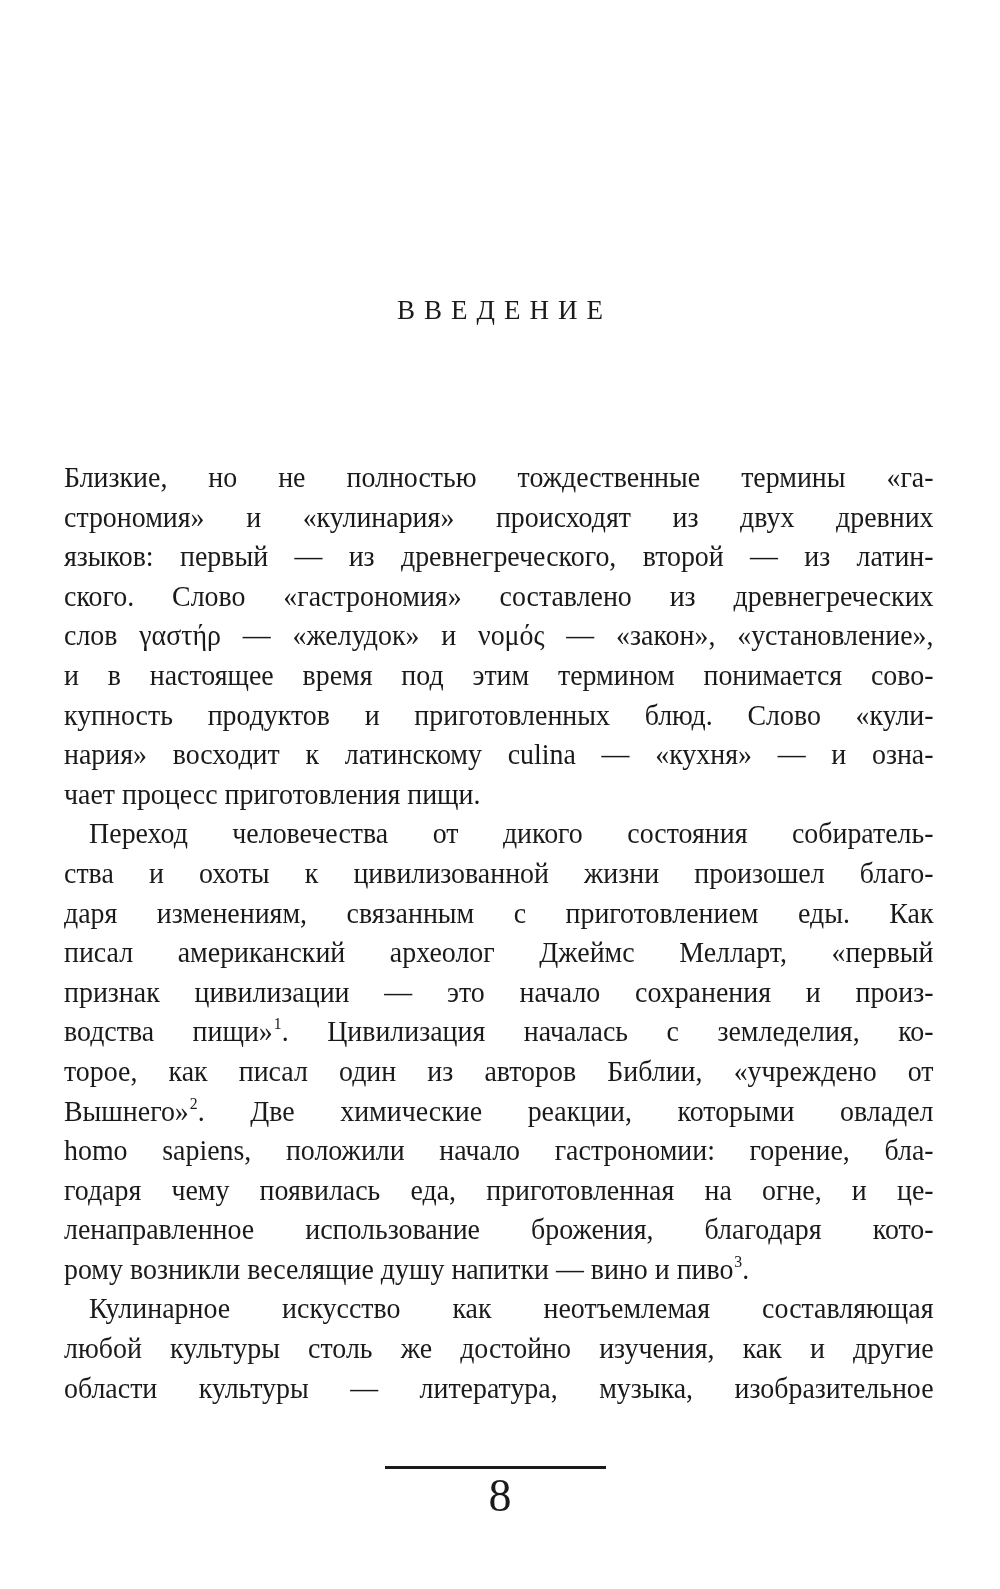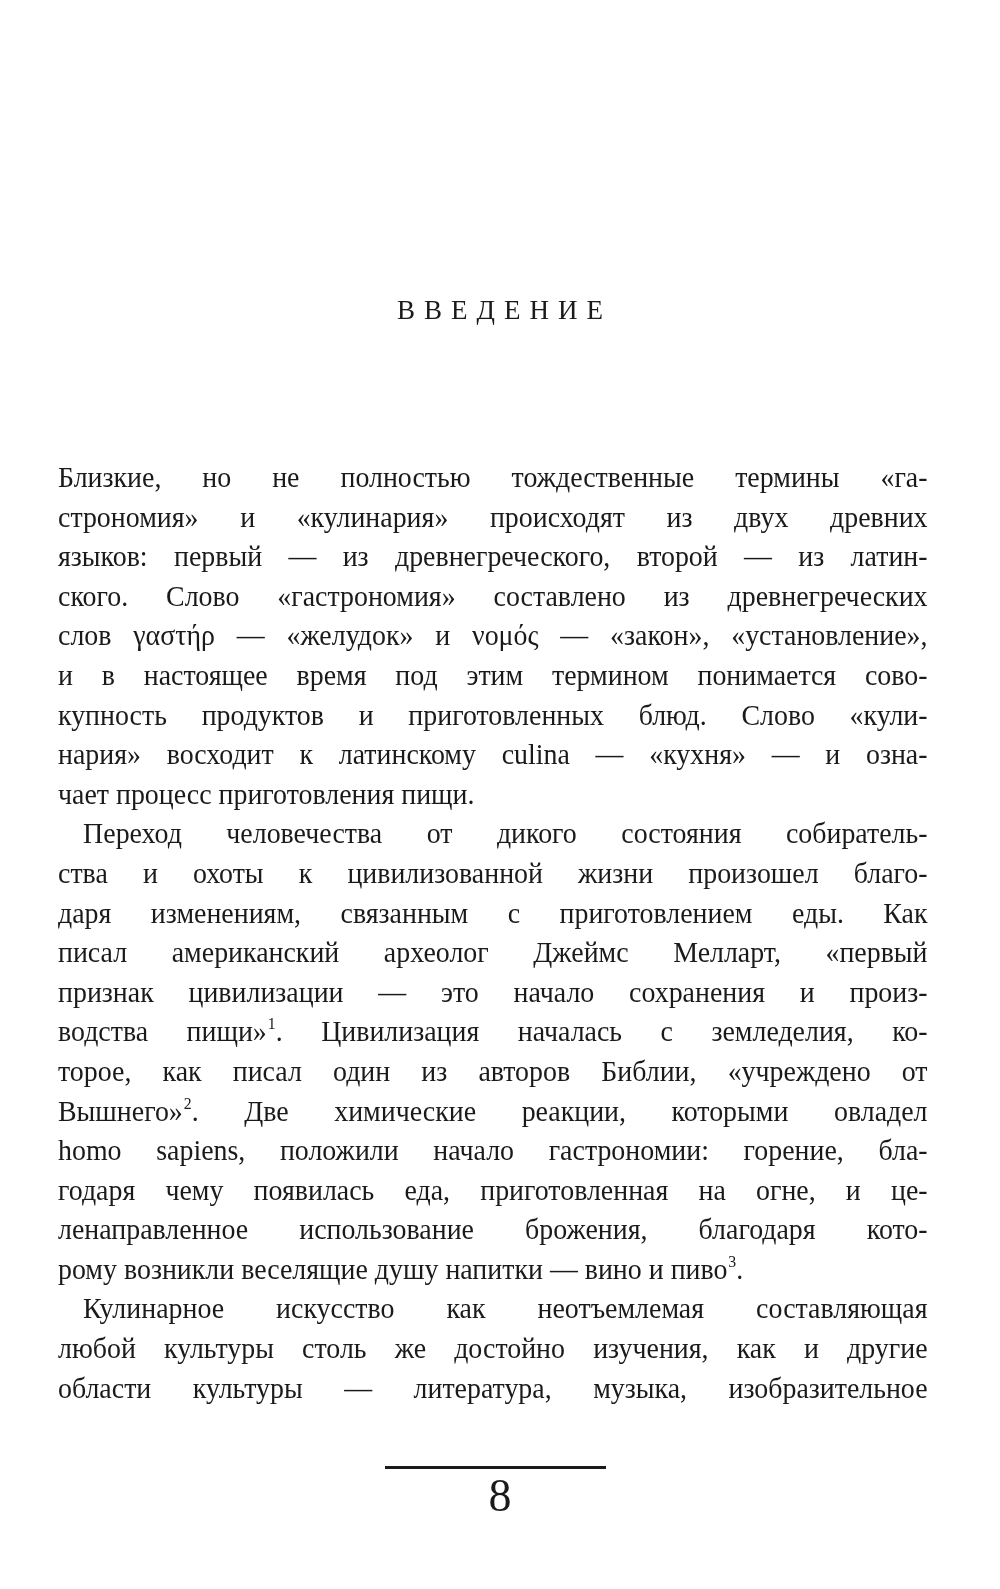--- a/index.html
+++ b/index.html
@@ -30,21 +30,21 @@
       font-size: 27px;
       letter-spacing: 9px;
       line-height: 40px;
       color: #1a1a1a;
       padding-left: 9px;
       box-sizing: border-box;
     }
     .body-text {
       position: absolute;
       top: 457px;
-      left: 58px;
+      left: 64px;
       width: 870px;
     }
     .line {
       display: block;
       height: 39.6px;
       line-height: 39.6px;
       font-size: 30px;
       white-space: nowrap;
       text-align: justify;
       text-align-last: justify;

